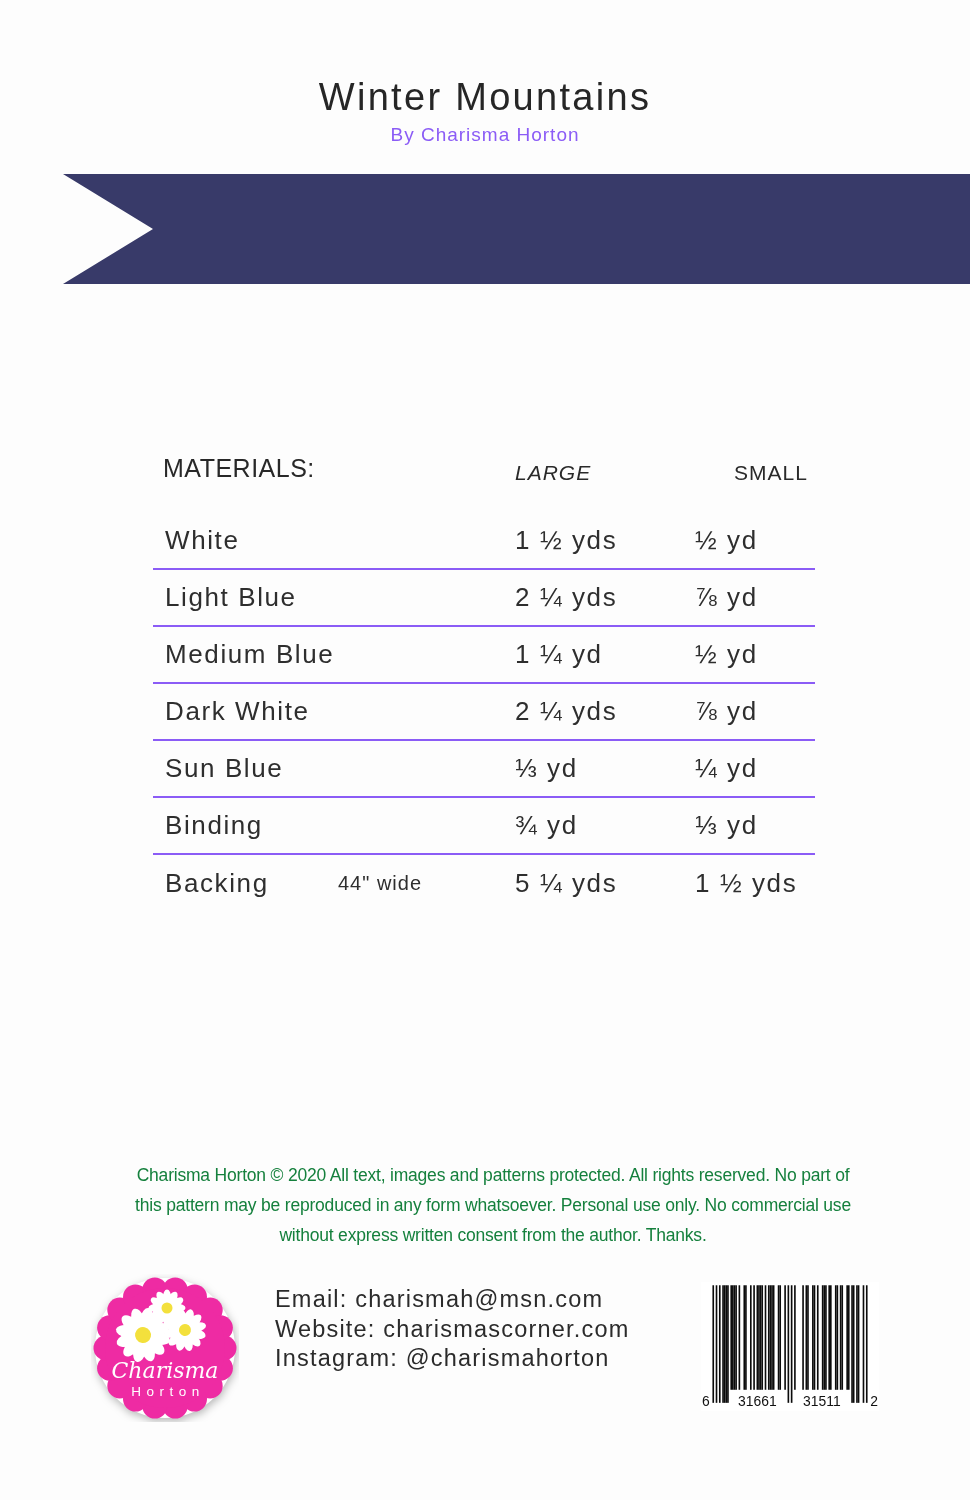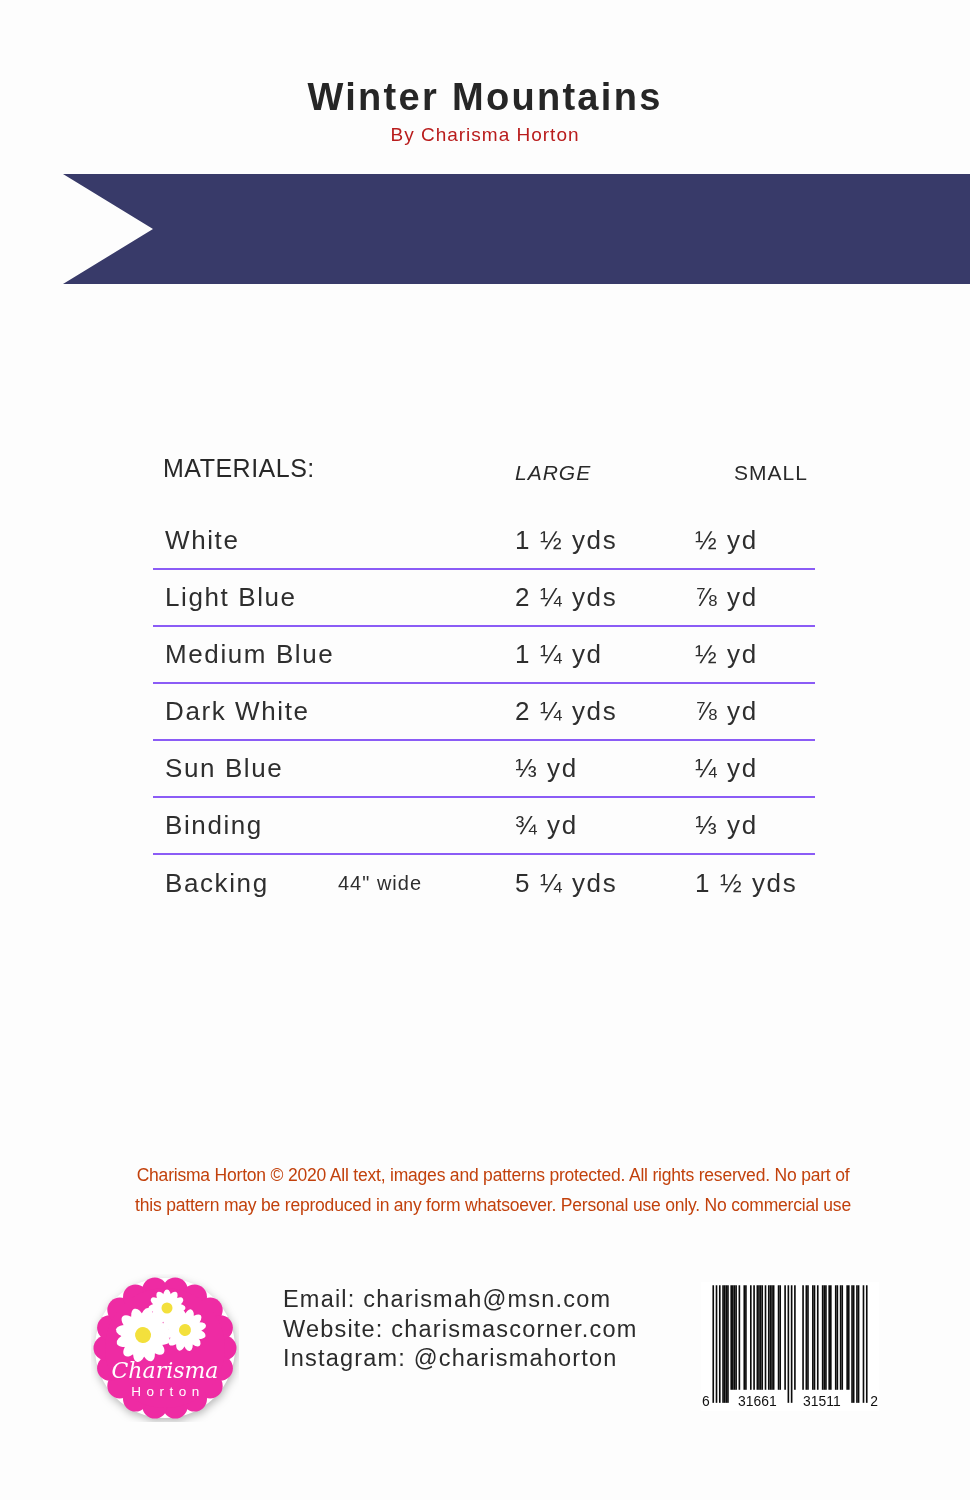--- a/index.html
+++ b/index.html
@@ -14,30 +14,30 @@
     overflow: hidden;
   }
 
   
   .title {
     position: absolute;
     top: 76px; left: 0; right: 0;
     text-align: center;
     font-size: 38px;
     letter-spacing: 2.3px;
-    font-weight: 700;
+    font-weight: 400;
     color: #262626;
   }
   .byline {
     position: absolute;
     top: 124px; left: 0; right: 0;
     text-align: center;
     font-size: 19px;
     letter-spacing: 1px;
-    color: #b91c1c;
+    color: #8b5cf6;
   }
 
   
   .banner {
     position: absolute;
     top: 174px; left: 63px;
     width: 907px; height: 110px;
     background: #383a69;
     clip-path: polygon(0 0, 100% 0, 100% 100%, 0 100%, 90px 50%);
   }
@@ -76,21 +76,21 @@
   .mrow .note { font-size: 20px; letter-spacing: 1px; }
 
   
   .copyright {
     position: absolute;
     top: 1160px; left: 16px; right: 0;
     text-align: center;
     font-size: 17.5px;
     line-height: 30px;
     letter-spacing: -0.2px;
-    color: #c2410c;
+    color: #15803d;
   }
 
   
   .logo-badge {
     position: absolute;
     left: 91px; top: 1274px;
     width: 148px; height: 148px;
   }
   .badge-shadow { filter: drop-shadow(1px 3px 4px rgba(0,0,0,0.28)); }
   .logo-script {
@@ -105,21 +105,20 @@
   }
 
   .contact {
     position: absolute;
     left: 275px; top: 1285px;
     font-size: 23.5px;
     line-height: 29.6px;
     letter-spacing: 1.2px;
     color: #2b2b2b;
     white-space: nowrap;
-    margin-left: 8px;
   }
 
   .barcode {
     position: absolute;
     left: 701px; top: 1282px;
     width: 178px; height: 129px;
     background: #ffffff;
   }
   .barcode svg { width: 100%; height: 100%; }
   .barcode text {
@@ -185,20 +184,21 @@
         <span class="note">44" wide</span>
         <span class="val">5 ¼ yds</span>
         <span class="val">1 ½ yds</span>
       </div>
     </div>
   </div>
 
   <div class="copyright">
     <div>Charisma Horton © 2020 All text, images and patterns protected. All rights reserved. No part of</div>
     <div>this pattern may be reproduced in any form whatsoever. Personal use only. No commercial use</div>
+    <div>without express written consent from the author.  Thanks.</div>
   </div>
 
   <div class="logo-badge">
     <svg viewBox="-74 -74 148 148">
       <g class="badge-shadow">
         <circle cx="0" cy="0" r="70" fill="#ffffff"></circle>
         <g fill="#ee2ba3">
             <circle cx="59.0" cy="0.0" r="12.5"></circle>
             <circle cx="55.4" cy="20.2" r="12.5"></circle>
             <circle cx="45.2" cy="37.9" r="12.5"></circle>

